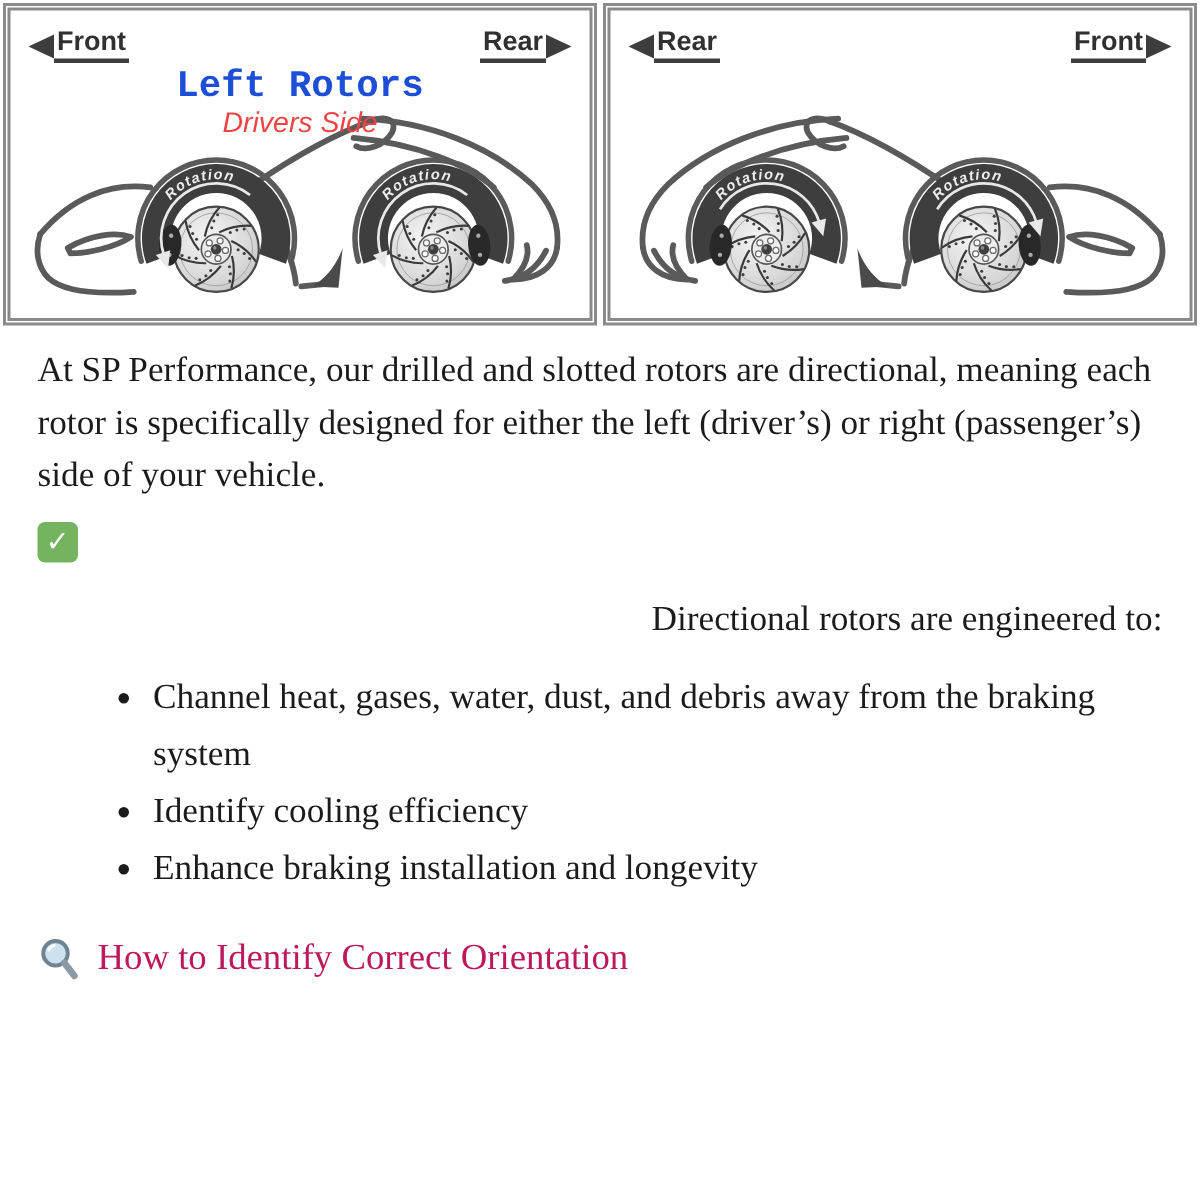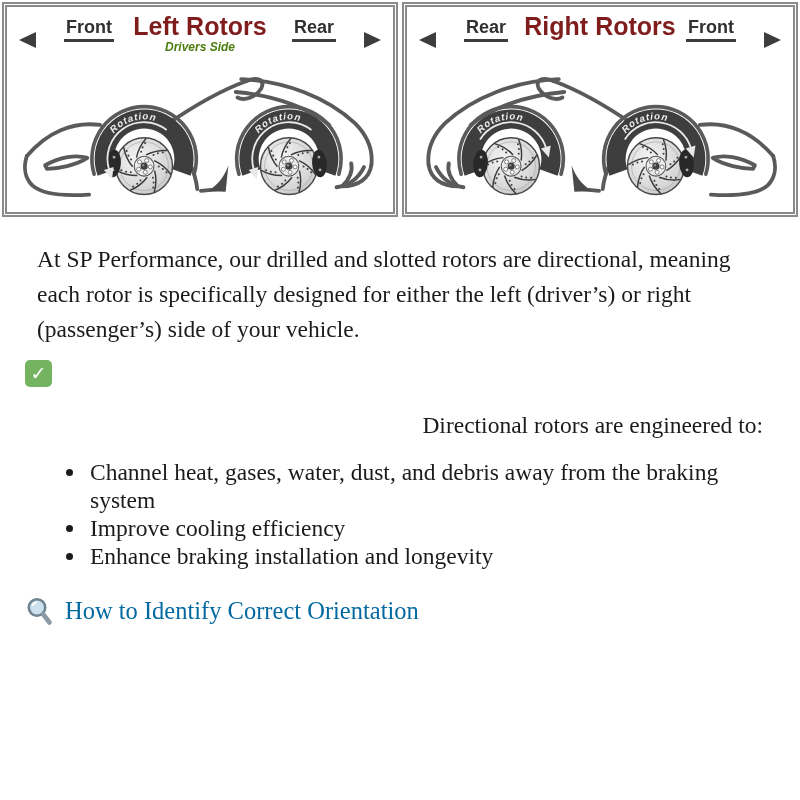--- a/index.html
+++ b/index.html
@@ -4,42 +4,42 @@
 <style>
   html,body{margin:0;padding:0;background:#ffffff;}
   body{width:800px;height:800px;overflow:hidden;font-family:"Liberation Serif",serif;color:#1b1b1b;}
 
   
   .panels{display:flex;gap:4px;padding:2px 2px 0 2px;}
   .panel{flex:1;height:215px;box-sizing:border-box;position:relative;background:#fff;
          border:5px double #8a8a8a;}
   .panel-top{position:absolute;left:0;right:0;top:6px;}
   .titleblock{position:absolute;left:0;right:0;top:0;text-align:center;line-height:1.05;}
-  .panel-title{font-family:Liberation Sans, sans-serif;font-weight:bold;font-size:25px;color:#7f1d1d;}
-  .panel-sub{font-family:"Liberation Sans",sans-serif;font-weight:bold;font-style:italic;font-size:12px;color:#4d7c0f;margin-top:2px;}
-  .dirlabel{position:absolute;top:4px;display:inline-flex;align-items:flex-end;gap:28px;}
+  .panel-title{font-family:Liberation Mono, monospace;font-weight:bold;font-size:25px;color:#1d4ed8;margin-top:32px;}
+  .panel-sub{font-family:"Liberation Sans",sans-serif;font-weight:normal;font-style:italic;font-size:19px;color:#ef4444;margin-top:2px;}
+  .dirlabel{position:absolute;top:4px;display:inline-flex;}
   .dirlabel.atleft{left:12px;}
   .dirlabel.atright{right:12px;}
   .dirlabel .txt{font-family:"Liberation Sans",sans-serif;font-weight:bold;font-size:18px;color:#303030;
                  border-bottom:3px solid #3d3d3d;padding:0 2px 1px 2px;}
   .tri{width:0;height:0;border-top:8px solid transparent;border-bottom:8px solid transparent;transform:translateY(6px);}
   .tri-left{border-right:17px solid #3d3d3d;}
   .tri-right{border-left:17px solid #3d3d3d;}
   .car-svg{position:absolute;left:0;bottom:0;width:100%;height:186px;display:block;}
 
   
   .content{padding:13px 25px 0 25px;font-size:23.5px;line-height:35px;}
-  p{margin:12px;max-width:762px;}
+  p{margin:0;max-width:762px;}
   .sec-head{display:flex;align-items:center;gap:11px;font-size:24.5px;}
   .sec1{margin-top:13px;font-weight:bold;}
-  .sec2{margin-top:23px;font-weight:normal;color:#0369a1;}
+  .sec2{margin-top:23px;font-weight:normal;color:#be185d;}
   .lead{margin-top:21px;text-align:right;}
   ul{margin:15px 0 0 0;padding:0 0 0 62px;max-width:720px;}
   ul.steps{margin-top:18px;}
-  li{line-height:28px;padding-left:3px;}
+  li{line-height:38px;padding-left:3px;margin-left:12px;}
   li::marker{color:#1b1b1b;}
   .check-icon{display:inline-flex;align-items:center;justify-content:center;width:27px;height:27px;
               border-radius:5px;background:#74b35f;color:#ffffff;
               font-family:"DejaVu Sans",sans-serif;font-size:19px;font-weight:bold;flex:0 0 auto;}
   .mag-icon{display:block;flex:0 0 auto;}
 </style>
 </head>
 <body>
 
 <div class="panels">
@@ -311,21 +311,20 @@
           <path id="tpRf" d="M219.53393186527367 122.21347163797219A43 43 0 0 1 282.4734434390033 111.11553759491096" fill="none"></path>
           <text font-family="&quot;Liberation Sans&quot;,sans-serif" font-size="10.5" font-weight="bold" font-style="italic" fill="#ededed" letter-spacing="1"><textPath startOffset="8%" href="#tpRf" xlink:href="#tpRf">Rotation</textPath></text>
         </g>
       </svg>
     <div class="panel-top">
       <span class="dirlabel atleft">
         <span class="tri tri-left"></span>
         <span class="txt">Rear</span>
       </span>
       <span class="titleblock">
-        <div class="panel-title">Right Rotors</div>
       </span>
       <span class="dirlabel atright">
         <span class="txt">Front</span>
         <span class="tri tri-right"></span>
       </span>
     </div>
   </figure>
 
 </div>
 
@@ -334,21 +333,21 @@
   <p>At SP Performance, our drilled and slotted rotors are directional, meaning each rotor is specifically designed for either the left (driver’s) or right (passenger’s) side of your vehicle.</p>
 
   <div class="sec-head sec1">
     <span class="check-icon">✓</span>
   </div>
 
   <p class="lead">Directional rotors are engineered to:</p>
 
   <ul class="benefits">
     <li>Channel heat, gases, water, dust, and debris away from the braking system</li>
-    <li>Improve cooling efficiency</li>
+    <li>Identify cooling efficiency</li>
     <li>Enhance braking installation and longevity</li>
   </ul>
 
   <div class="sec-head sec2">
     <svg class="mag-icon" width="29" height="30" viewBox="0 0 29 30">
       <circle cx="12" cy="11.5" r="8.2" fill="#cde2ef" stroke="#6f8391" stroke-width="2.6"></circle>
       <path d="M7.5 9.2 A 5.4 5.4 0 0 1 11 6.4" fill="none" stroke="#ffffff" stroke-width="2" stroke-linecap="round"></path>
       <line x1="18" y1="18" x2="24.5" y2="26.5" stroke="#8c9aa5" stroke-width="4.6" stroke-linecap="round"></line>
     </svg>
     <span>How to Identify Correct Orientation</span>

